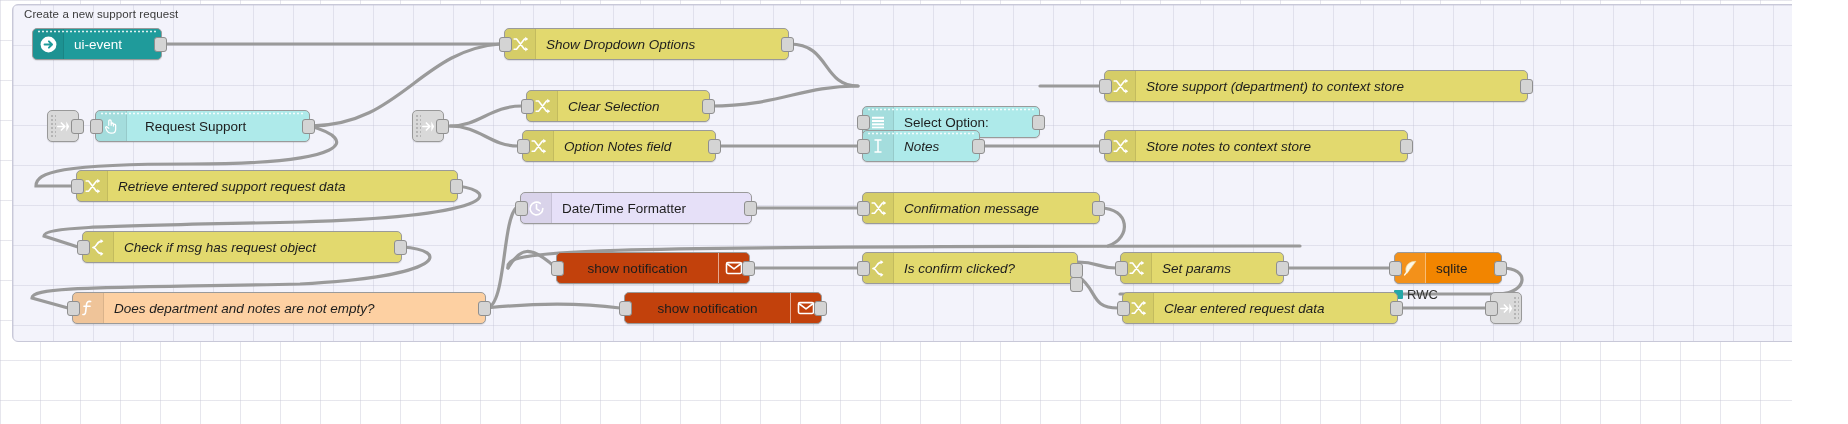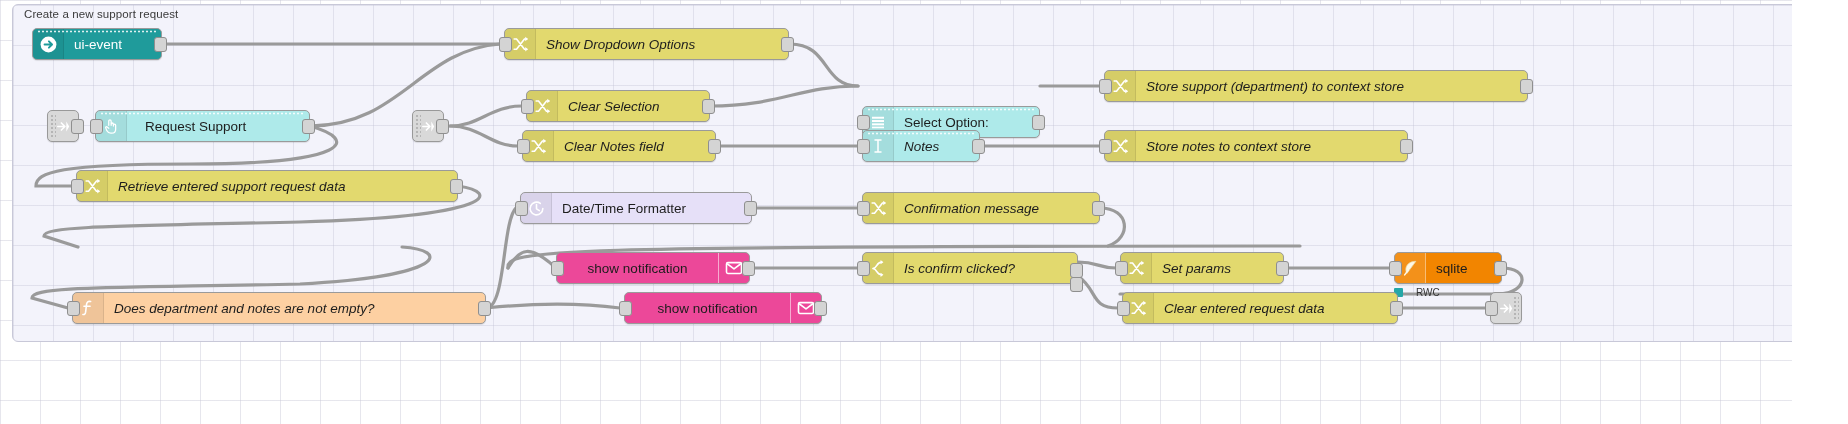--- a/index.html
+++ b/index.html
@@ -92,21 +92,21 @@
   .port.in{left:-6px;}
   .port.out{right:-6px;}
 
   
   .n-change   {background:#e2d96e;}
   .n-switch   {background:#e2d96e;}
   .n-function {background:#fdd0a2;}
   .n-uievent  {background:#1f9b9b;}
   .n-uievent .lbl{color:#fff;}
   .n-ui       {background:#aeeaea;}
-  .n-notify   {background:#ec4899;}
+  .n-notify   {background:#c2410c;}
   .n-datetime {background:#e6e0f8;}
   .n-sqlite   {background:#f28500;}
   .n-sqlite .lbl{color:#1d1d1d;}
 
   
   .linknode{
     position:absolute;
     width:32px;height:32px;
     background:#d9d9d9;
     border:1px solid #999;
@@ -126,22 +126,22 @@
   
   .dotstrip{
     position:absolute;left:4px;right:4px;top:1px;height:3px;
     background-image:radial-gradient(circle, rgba(255,255,255,.85) .9px, transparent 1.2px);
     background-size:4px 3px;
   }
 
   
   .status{
     position:absolute;
-    display:flex;align-items:center;gap:13px;
-    font-size:10px;color:#333;
+    display:flex;align-items:center;gap:4px;
+    font-size:13px;color:#333;
     white-space:nowrap;
   }
   .status .sq{width:9px;height:9px;background:#25a7a7;border-radius:1px;display:block;}
 
   svg.gly{display:block;}
 </style>
 </head>
 <body>
 
 <div id="canvas">
@@ -270,21 +270,21 @@
   </div>
 
   <div class="node n-change" style="left:522px;top:130px;width:194px;">
     <div class="ico">
       <svg class="gly" width="19" height="19" viewBox="0 0 24 24">
         <path d="M4 5h3l10 13h3M4 18h3L17 5h3" stroke="#fff" stroke-width="2.1" fill="none" stroke-linecap="round"></path>
         <path d="M18 2.2l3.4 2.8-3.4 2.8z" fill="#fff"></path>
         <path d="M18 15.2l3.4 2.8-3.4 2.8z" fill="#fff"></path>
       </svg>
     </div>
-    <div class="lbl italic">Clear Notes field</div>
+    <div class="lbl italic">Option Notes field</div>
     <div class="port in"></div>
     <div class="port out"></div>
   </div>
 
   <div class="node n-ui" style="left:862px;top:70px;width:178px;margin-top:36px;">
     <div class="dotstrip"></div>
     <div class="ico">
       <svg class="gly" width="18" height="18" viewBox="0 0 24 24">
         <rect x="4" y="5" width="16" height="2.6" fill="#fff"></rect>
         <rect x="4" y="9.4" width="16" height="2.6" fill="#fff"></rect>
@@ -341,20 +341,32 @@
         <path d="M4 5h3l10 13h3M4 18h3L17 5h3" stroke="#fff" stroke-width="2.1" fill="none" stroke-linecap="round"></path>
         <path d="M18 2.2l3.4 2.8-3.4 2.8z" fill="#fff"></path>
         <path d="M18 15.2l3.4 2.8-3.4 2.8z" fill="#fff"></path>
       </svg>
     </div>
     <div class="lbl italic">Retrieve entered support request data</div>
     <div class="port in"></div>
     <div class="port out"></div>
   </div>
 
+  <div class="node n-switch" style="left:82px;top:231px;width:320px;">
+    <div class="ico">
+      <svg class="gly" width="19" height="19" viewBox="0 0 24 24">
+        <path d="M16 4C9 4 11 11 5 12c6 1 4 8 11 8" stroke="#fff" stroke-width="2.1" fill="none" stroke-linecap="round" stroke-linejoin="round"></path>
+        <path d="M14.6 1.4l3.6 2.6-3.6 2.6z" fill="#fff"></path>
+        <path d="M14.6 17.4l3.6 2.6-3.6 2.6z" fill="#fff"></path>
+      </svg>
+    </div>
+    <div class="lbl italic">Check if msg has request object</div>
+    <div class="port in"></div>
+    <div class="port out"></div>
+  </div>
 
   <div class="node n-function" style="left:72px;top:292px;width:414px;">
     <div class="ico">
       <svg class="gly" width="18" height="18" viewBox="0 0 24 24">
         <path d="M15.5 3.4c-3.4-.9-5 .6-5.4 3.4L8.8 17.6c-.4 2.6-1.6 3.6-3.6 3M6.6 9.6h8.2" stroke="#fff" stroke-width="2.1" fill="none" stroke-linecap="round"></path>
       </svg>
     </div>
     <div class="lbl italic">Does department and notes are not empty?</div>
     <div class="port in"></div>
     <div class="port out"></div>

